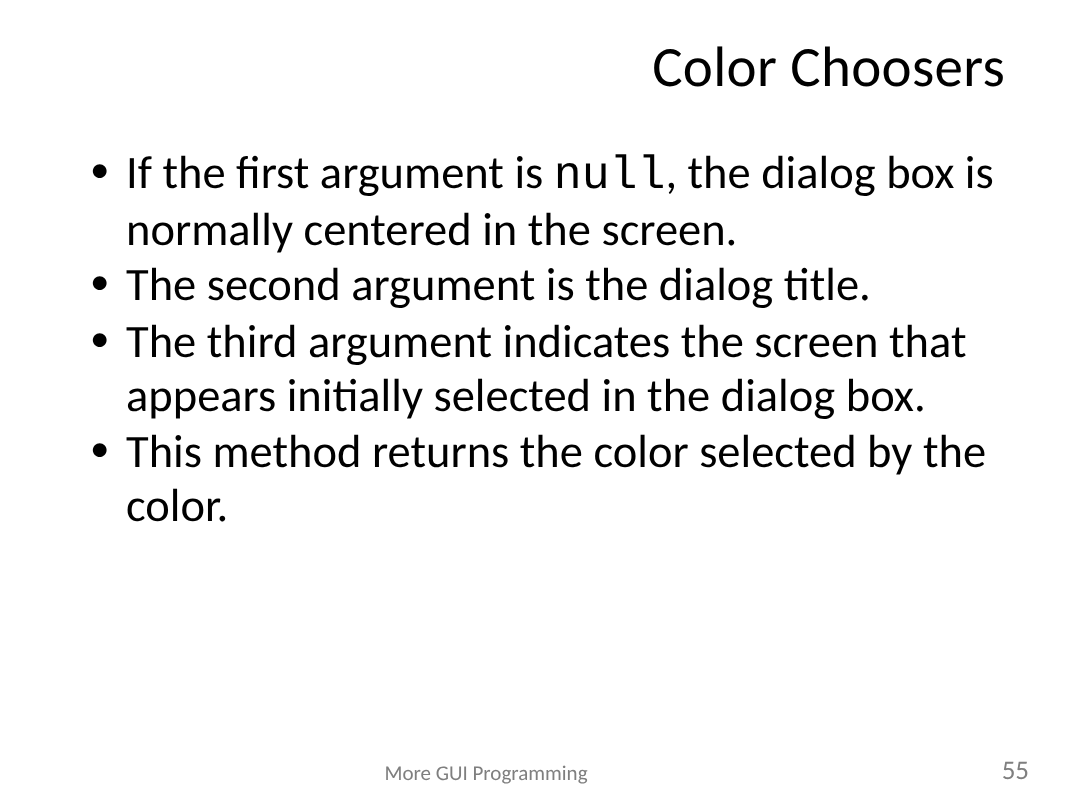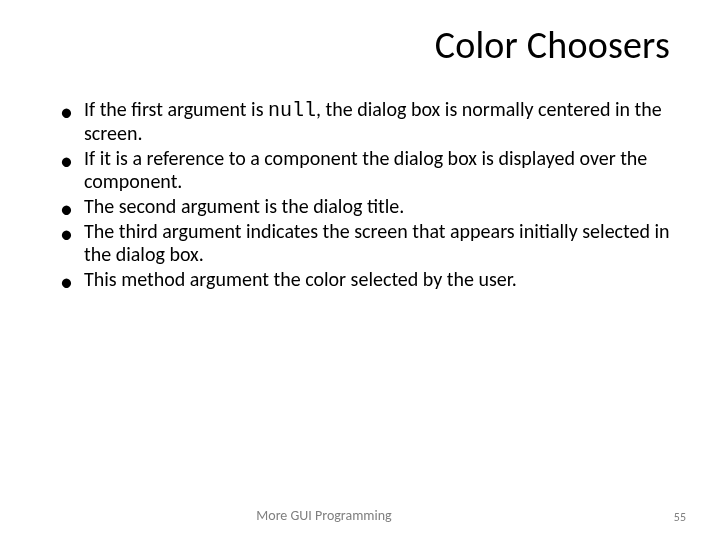--- a/index.html
+++ b/index.html
@@ -1,46 +1,43 @@
 <!DOCTYPE html>
 <html><head>
 <meta charset="utf-8">
 <style>
   * { margin: 0; padding: 0; box-sizing: border-box; }
   html, body { width: 720px; height: 540px; background: #fff; font-family: Calibri, "Segoe UI", Arial, sans-serif; color: #000; overflow: hidden; }
   .slide { width: 720px; height: 540px; position: relative; padding: 22px 50px 0 50px; }
   .title { font-size: 38px; font-weight: 400; text-align: right; letter-spacing: 0.2px; margin-bottom: 30px; }
   ul.bullets { list-style: none; padding-left: 8px; }
-  ul.bullets li { position: relative; padding-left: 26px; font-size: 20px; line-height: 1.15; margin-bottom: 2px; }
+  ul.bullets li { position: relative; padding-left: 26px; font-size: 31px; line-height: 1.15; margin-bottom: 2px; }
   ul.bullets li::before { content: "•"; position: absolute; left: 2px; top: 0; font-size: 26px; }
   .code { font-family: "Courier New", Courier, monospace; }
   .footer { position: absolute; bottom: 16px; left: 0; width: 648px; text-align: center; font-size: 14px; color: #7f7f7f; }
-  .pagenum { position: absolute; bottom: 16px; right: 34px; font-size: 12px; color: #7f7f7f; }
+  .pagenum { position: absolute; bottom: 16px; right: 34px; font-size: 18px; color: #7f7f7f; }
 </style>
 </head>
 <body>
 
 <div class="slide">
 
   <h1 class="title">Color Choosers</h1>
 
   <ul class="bullets">
     <li>
       <span>If the first argument is </span><span class="code">null</span><span>, the dialog box is normally centered in the screen.</span>
     </li>
     <li>
-      <span>If it is a reference to a component the dialog box is displayed over the component.</span>
-    </li>
-    <li>
       <span>The second argument is the dialog title.</span>
     </li>
     <li>
       <span>The third argument indicates the screen that appears initially selected in the dialog box.</span>
     </li>
     <li>
-      <span>This method argument the color selected by the user.</span>
+      <span>This method returns the color selected by the color.</span>
     </li>
   </ul>
 
   <div class="footer">More GUI Programming</div>
   <div class="pagenum">55</div>
 
 </div>
 
 </body></html>

